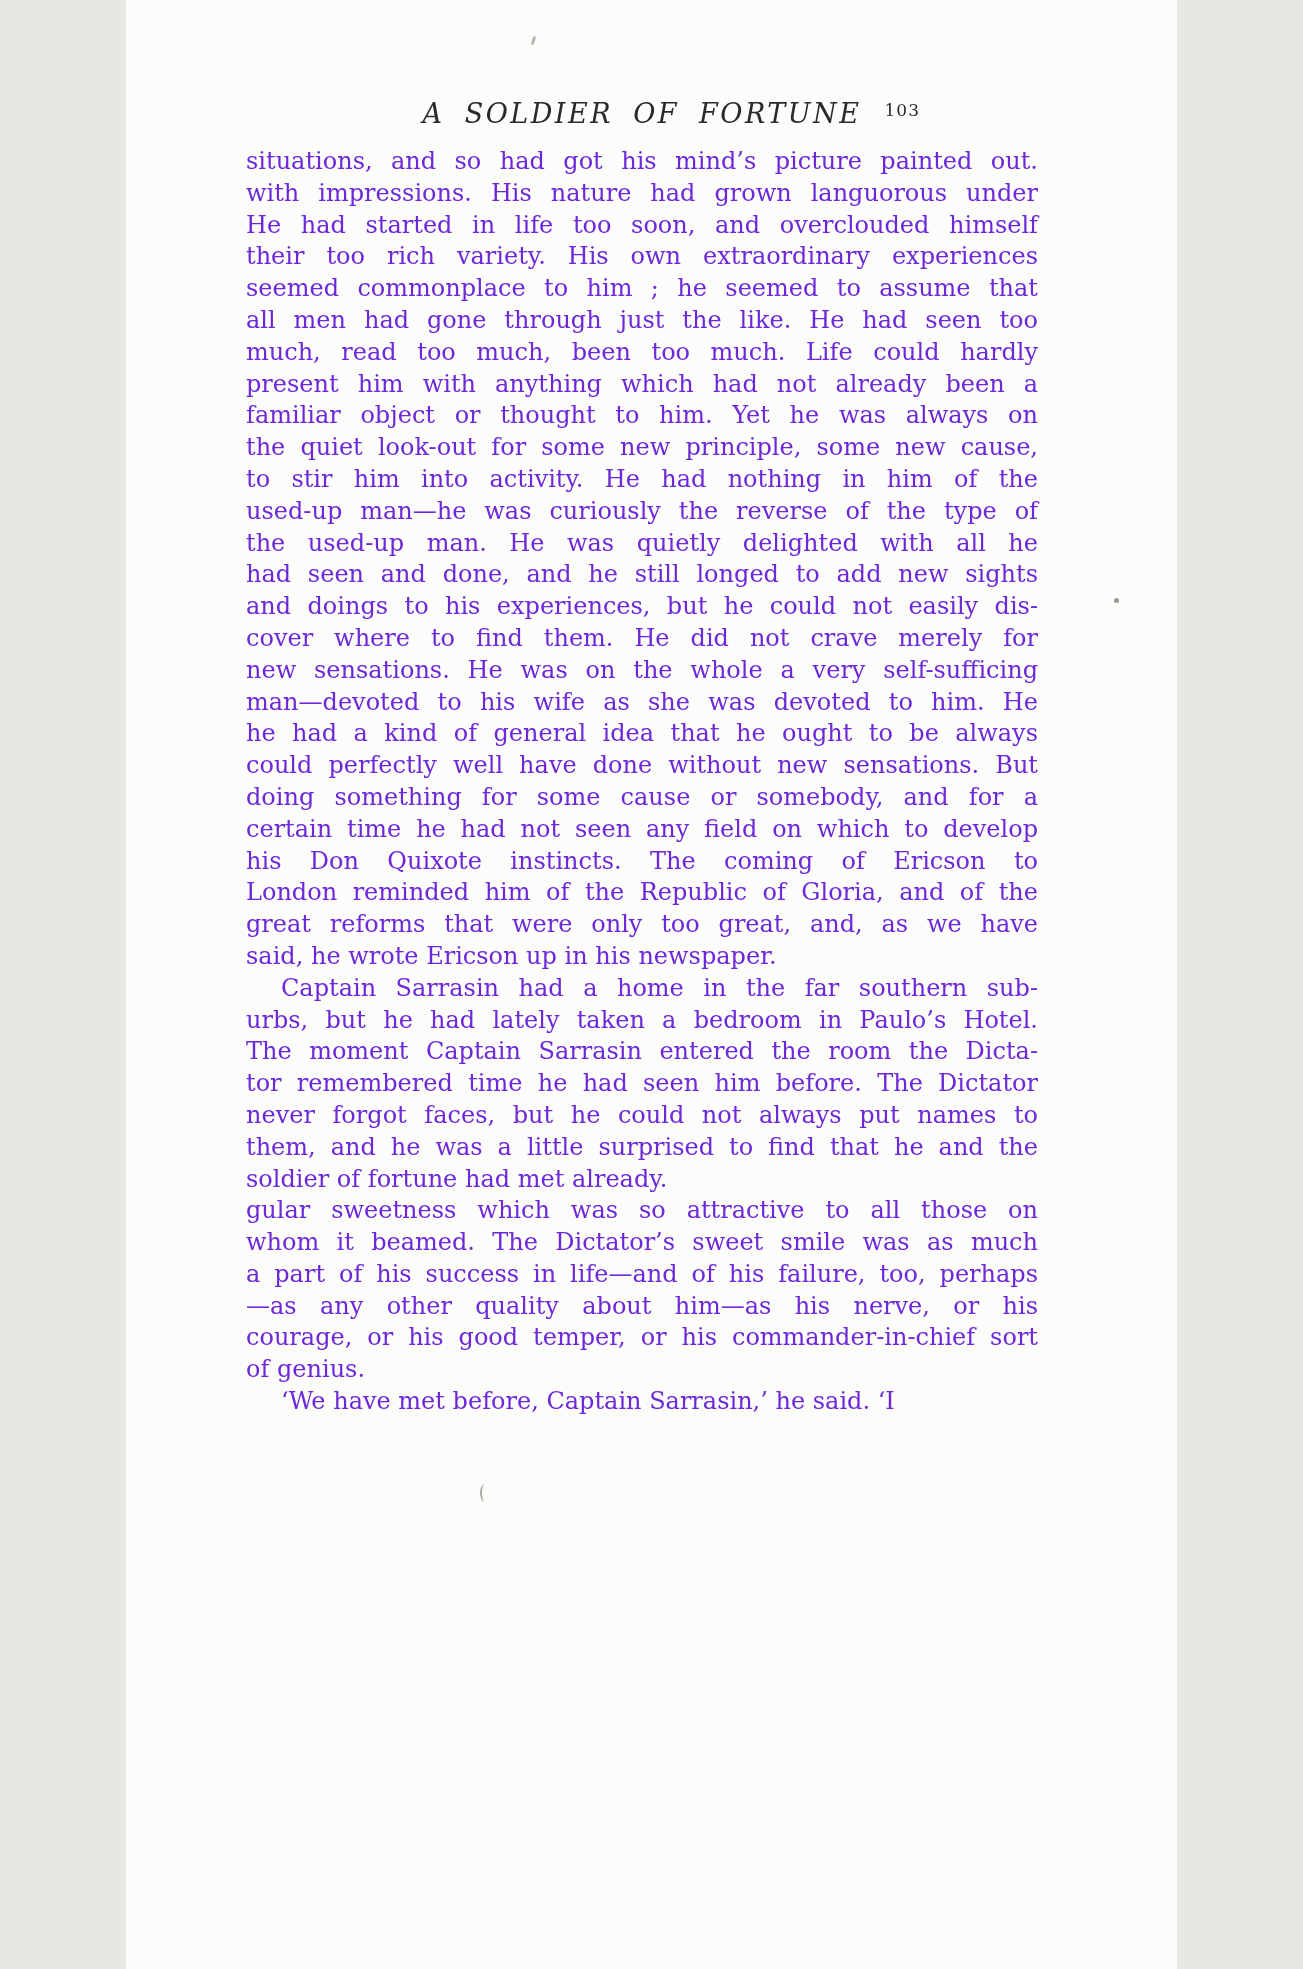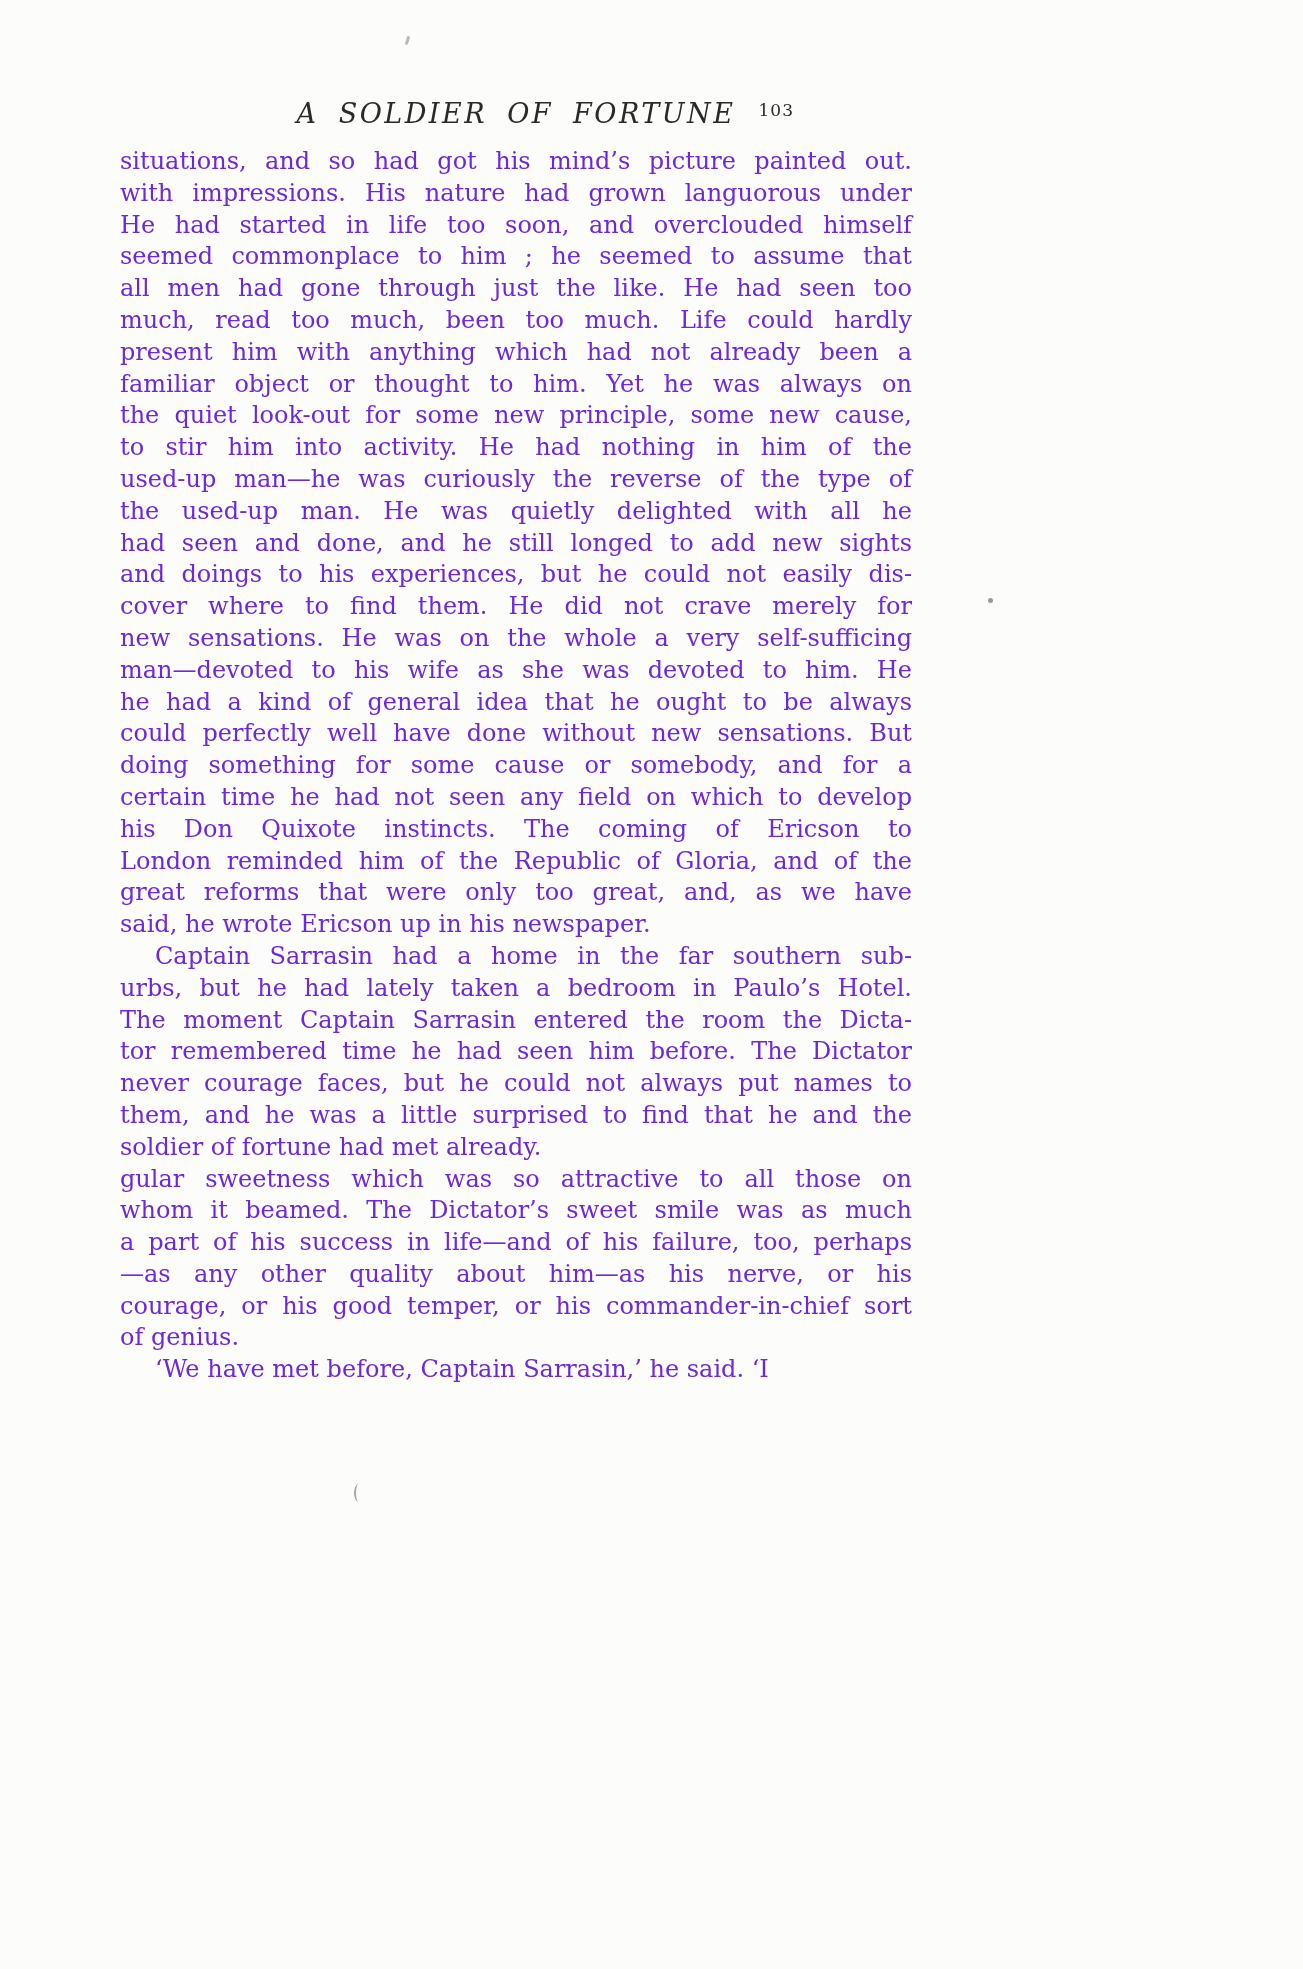--- a/index.html
+++ b/index.html
@@ -1,21 +1,21 @@
 <!DOCTYPE html>
 <html><head>
 <meta charset="utf-8">
 <style>
   * { box-sizing: border-box; }
   html, body { margin: 0; padding: 0; }
   body { background: #e9e7e2; }
 
   .page {
     position: relative;
-    width: 1303px;
+    width: 1051px;
     height: 1969px;
     background: #fcfcfa;
     font-family: "DejaVu Serif", serif;
     color: #262626;
     overflow: hidden;
     margin: 0 auto;
   }
 
   .text-block {
     position: absolute;
@@ -107,20 +107,21 @@
     <div class="page-header">
       <div class="running-title">A SOLDIER OF FORTUNE</div>
       <div class="page-number">103</div>
     </div>
 
     <div class="page-body" id="body-container">
         <div class="paragraph">
           <div class="line">situations, and so had got his mind’s picture painted out.</div>
           <div class="line">with impressions. His nature had grown languorous under</div>
           <div class="line">He had started in life too soon, and overclouded himself</div>
+          <div class="line">their too rich variety. His own extraordinary experiences</div>
           <div class="line">seemed commonplace to him ; he seemed to assume that</div>
           <div class="line">all men had gone through just the like. He had seen too</div>
           <div class="line">much, read too much, been too much. Life could hardly</div>
           <div class="line">present him with anything which had not already been a</div>
           <div class="line">familiar object or thought to him. Yet he was always on</div>
           <div class="line">the quiet look-out for some new principle, some new cause,</div>
           <div class="line">to stir him into activity. He had nothing in him of the</div>
           <div class="line">used-up man—he was curiously the reverse of the type of</div>
           <div class="line">the used-up man. He was quietly delighted with all he</div>
           <div class="line">had seen and done, and he still longed to add new sights</div>
@@ -135,21 +136,21 @@
           <div class="line">his Don Quixote instincts. The coming of Ericson to</div>
           <div class="line">London reminded him of the Republic of Gloria, and of the</div>
           <div class="line">great reforms that were only too great, and, as we have</div>
           <div class="line last">said, he wrote Ericson up in his newspaper.</div>
         </div>
         <div class="paragraph">
           <div class="line indent">Captain Sarrasin had a home in the far southern sub-</div>
           <div class="line">urbs, but he had lately taken a bedroom in Paulo’s Hotel.</div>
           <div class="line">The moment Captain Sarrasin entered the room the Dicta-</div>
           <div class="line">tor remembered time he had seen him before. The Dictator</div>
-          <div class="line">never courage faces, but he could not always put names to</div>
+          <div class="line">never forgot faces, but he could not always put names to</div>
           <div class="line">them, and he was a little surprised to find that he and the</div>
           <div class="line last">soldier of fortune had met already.</div>
         </div>
         <div class="paragraph">
           <div class="line">gular sweetness which was so attractive to all those on</div>
           <div class="line">whom it beamed. The Dictator’s sweet smile was as much</div>
           <div class="line">a part of his success in life—and of his failure, too, perhaps</div>
           <div class="line">—as any other quality about him—as his nerve, or his</div>
           <div class="line">courage, or his good temper, or his commander-in-chief sort</div>
           <div class="line last">of genius.</div>

